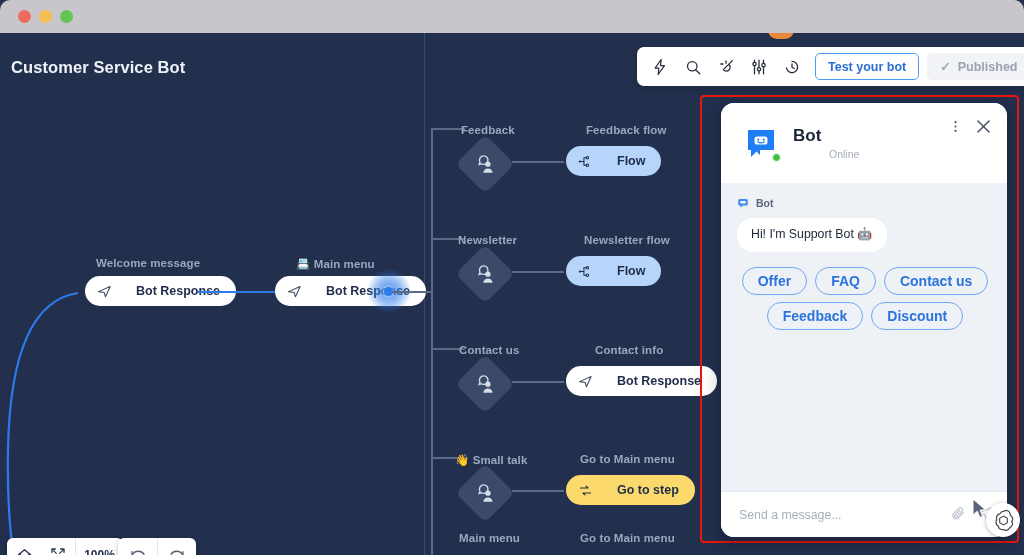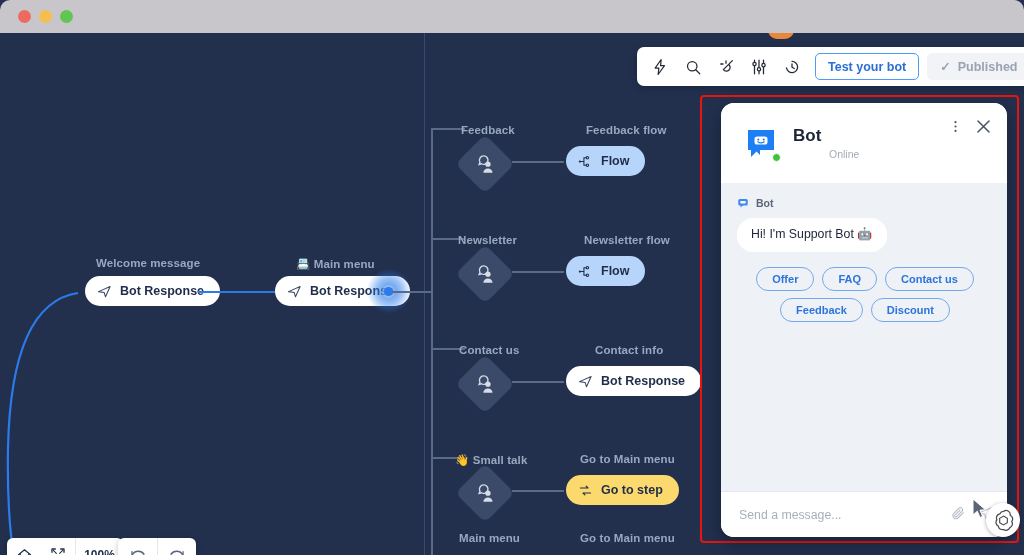--- a/index.html
+++ b/index.html
@@ -50,21 +50,21 @@
   
   .node { position: absolute; }
   .node-label {
     position: absolute; white-space: nowrap;
     font-size: 11.5px; color: #9aa7bf; font-weight: 600;
     letter-spacing: .1px;
   }
   .pill {
     position: absolute; display: flex; align-items: center;
     height: 30px; border-radius: 16px; padding: 0 16px 0 12px;
-    gap: 8px; white-space: nowrap;
+    gap: 24px; white-space: nowrap;
     font-size: 12.5px; font-weight: bold; color: #1f2d4a;
   }
   .pill.white { background: #ffffff; }
   .pill.blue  { background: #b7d5fa; }
   .pill.yellow{ background: #fbd96d; }
   .pill svg { flex: 0 0 auto; }
 
   .diamond {
     position: absolute; width: 42px; height: 42px;
     background: #3a4a68; border-radius: 7px;
@@ -162,21 +162,21 @@
     padding: 9px 14px; font-size: 12.3px; color: #1c2437;
     margin-bottom: 9px; line-height: 1.3; max-width: 100%;
   }
   .qr-wrap {
     display: flex; flex-wrap: wrap; justify-content: center;
     gap: 7px 8px; margin-top: 6px; padding: 0 2px;
   }
   .qr {
     border: 1.3px solid #73a8f0; border-radius: 15px;
     background: #eef1f6; color: #2b74dd;
-    font-size: 11px; font-weight: bold; padding: 5px 15px;
+    font-size: 14px; font-weight: bold; padding: 5px 15px;
     cursor: pointer; white-space: nowrap;
   }
   .w-footer {
     flex: 0 0 auto; height: 46px; background: #fff;
     display: flex; align-items: center; padding: 0 14px 0 18px;
     border-top: 1px solid #e4e8ef; position: relative;
   }
   .w-input {
     flex: 1 1 auto; border: none; outline: none;
     font-family: "Liberation Sans", sans-serif;
@@ -223,20 +223,21 @@
 <div class="app">
 
   <div class="titlebar">
     <span class="dot red"></span>
     <span class="dot yellow"></span>
     <span class="dot green"></span>
   </div>
 
   <div class="canvas">
     <div class="divider-v"></div>
+    <div class="page-title">Customer Service Bot</div>
     <div class="orange-stub"></div>
 
     <svg class="curve" style="left:0px;top:215px;" width="110" height="310">
       <path d="M78 45 C 30 52, 10 110, 8 200 C 7 255, 10 285, 14 310" stroke="#2b7bea" stroke-width="2.2" fill="none"></path>
     </svg>
 
     <div class="node">
       <div class="node-label" style="left:96px; top:224px;">Welcome message</div>
       <div class="pill white" style="left:85px; top:243px;">
         <svg width="15" height="15" viewBox="0 0 24 24">

